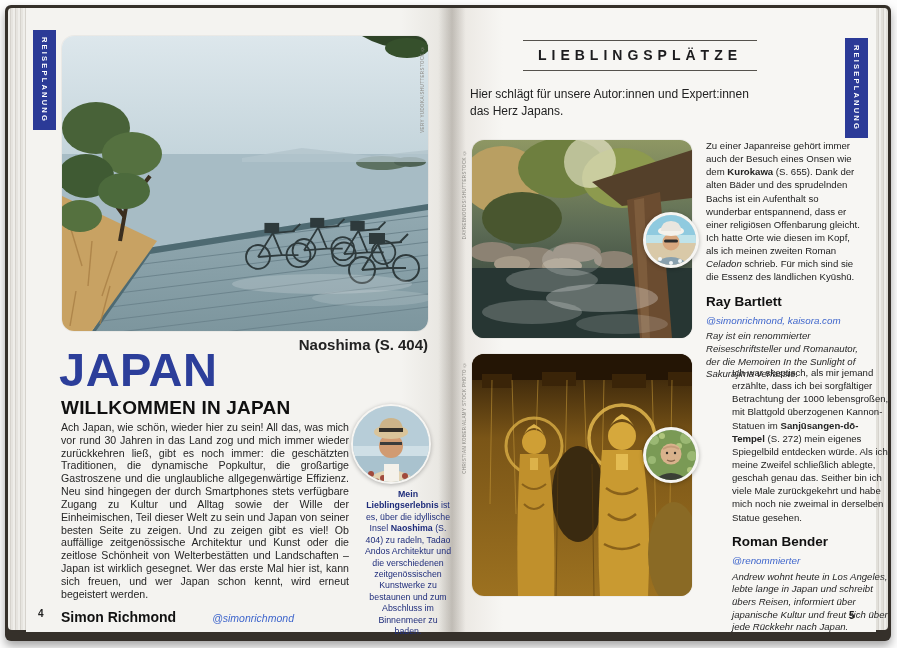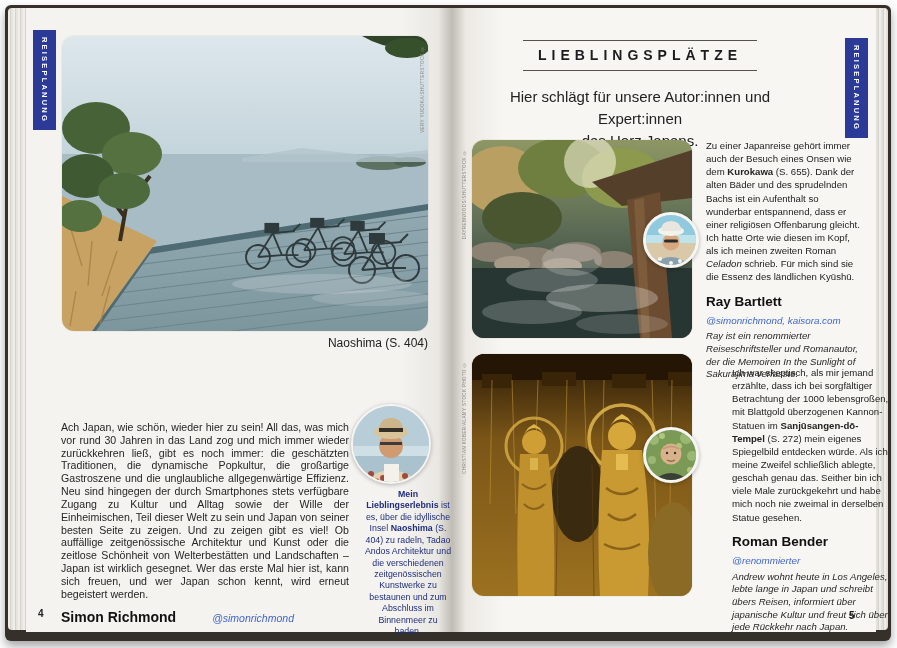--- a/index.html
+++ b/index.html
@@ -26,40 +26,40 @@
   
   .photo{position:absolute;border-radius:12px;overflow:hidden;box-shadow:0 0 0 1px rgba(0,0,0,.04);}
   .photo svg{display:block;}
   .credit{position:absolute;writing-mode:vertical-rl;transform:rotate(180deg);
           font-size:4.5px;letter-spacing:.4px;color:#8d8b86;text-transform:uppercase;white-space:nowrap;}
   .avatar{position:absolute;border-radius:50%;overflow:hidden;border:3px solid #f6f5f2;
           box-shadow:0 1px 4px rgba(0,0,0,.28);background:#cdd8dd;}
   .avatar svg{display:block;}
   
   .caption{position:absolute;left:230px;top:336px;width:198px;text-align:right;
-           font-size:12px;font-weight:400;color:#222;}
+           font-size:15px;font-weight:700;color:#222;}
   .title{position:absolute;left:59px;top:346px;font-size:47px;font-weight:800;letter-spacing:.5px;
          color:#2c3e9a;line-height:1;}
   .subtitle{position:absolute;left:61px;top:397px;font-size:19px;font-weight:800;color:#101010;letter-spacing:.2px;}
   .intro-col{position:absolute;left:61px;top:421px;width:288px;}
   .intro{font-family:Liberation Sans, sans-serif;font-size:10.6px;line-height:1.21;text-align:justify;color:#262626;}
   .author-row{display:flex;align-items:baseline;gap:36px;margin-top:9px;}
   .author-name{font-size:14px;font-weight:800;color:#111;}
   .handle{font-size:10.5px;font-style:italic;color:#3f66cc;}
   .pagenum{position:absolute;font-size:10px;font-weight:700;color:#222;}
   .pagenum-left{left:38px;top:608px;}
   .pagenum-right{left:849px;top:610px;}
   .fav-col{position:absolute;left:364px;top:489px;width:88px;text-align:center;
            font-size:8.8px;line-height:1.3;color:#1f2d7b;}
   
   .rp-header{position:absolute;left:505px;top:40px;width:270px;text-align:center;}
   .rp-rule{height:1px;background:#55524d;margin:0 18px;}
   .rp-header-text{font-size:14px;font-weight:800;letter-spacing:5px;color:#1c1c1e;padding:6px 0 7px;}
-  .rp-sub{position:absolute;left:470px;top:86px;width:340px;text-align:center;
-          font-size:15px;color:#222;line-height:1.45;}
+  .rp-sub{position:absolute;left:470px;top:86px;width:340px;
+          font-size:12px;color:#222;line-height:1.45;}
   .col-text{position:absolute;width:158px;font-size:9.6px;line-height:1.37;color:#222;}
   .col-text .name{font-size:13.5px;font-weight:800;color:#111;margin-top:9px;}
   .col-text .handle2{font-size:9.8px;font-style:italic;color:#3f66cc;margin-top:3px;}
   .col-text .bio2{font-size:9.6px;font-style:italic;line-height:1.32;margin-top:3px;color:#262626;}
 </style>
 </head>
 <body>
 
 <div class="stage">
   <div class="book"></div>
@@ -155,20 +155,22 @@
         </g>
       </g>
       <ellipse cx="260" cy="248" rx="90" ry="10" fill="#ffffff" opacity=".18"></ellipse>
       <ellipse cx="310" cy="262" rx="60" ry="8" fill="#ffffff" opacity=".14"></ellipse>
     </svg>
     <div class="credit" style="right:3px;top:10px;">VERY YUDOKA/SHUTTERSTOCK ©</div>
   </div>
 
   <div class="caption">Naoshima (S. 404)</div>
 
+  <div class="title">JAPAN</div>
+  <div class="subtitle">WILLKOMMEN IN JAPAN</div>
 
   <div class="intro-col">
     <div class="intro">Ach Japan, wie schön, wieder hier zu sein! All das, was mich vor rund 30 Jahren in das Land zog und mich immer wieder zurückkehren ließ, gibt es noch immer: die geschätzten Traditionen, die dynamische Popkultur, die großartige Gastroszene und die unglaubliche allgegenwärtige Effizienz. Neu sind hingegen der durch Smartphones stets verfügbare Zugang zu Kultur und Alltag sowie der Wille der Einheimischen, Teil dieser Welt zu sein und Japan von seiner besten Seite zu zeigen. Und zu zeigen gibt es viel! Ob auffällige zeitgenössische Architektur und Kunst oder die zeitlose Schönheit von Welterbestätten und Landschaften – Japan ist wirklich gesegnet. Wer das erste Mal hier ist, kann sich freuen, und wer Japan schon kennt, wird erneut begeistert werden.</div>
     <div class="author-row">
       <span class="author-name">Simon Richmond</span>
       <span class="handle">@simonrichmond</span>
     </div>
 
   </div>
 

